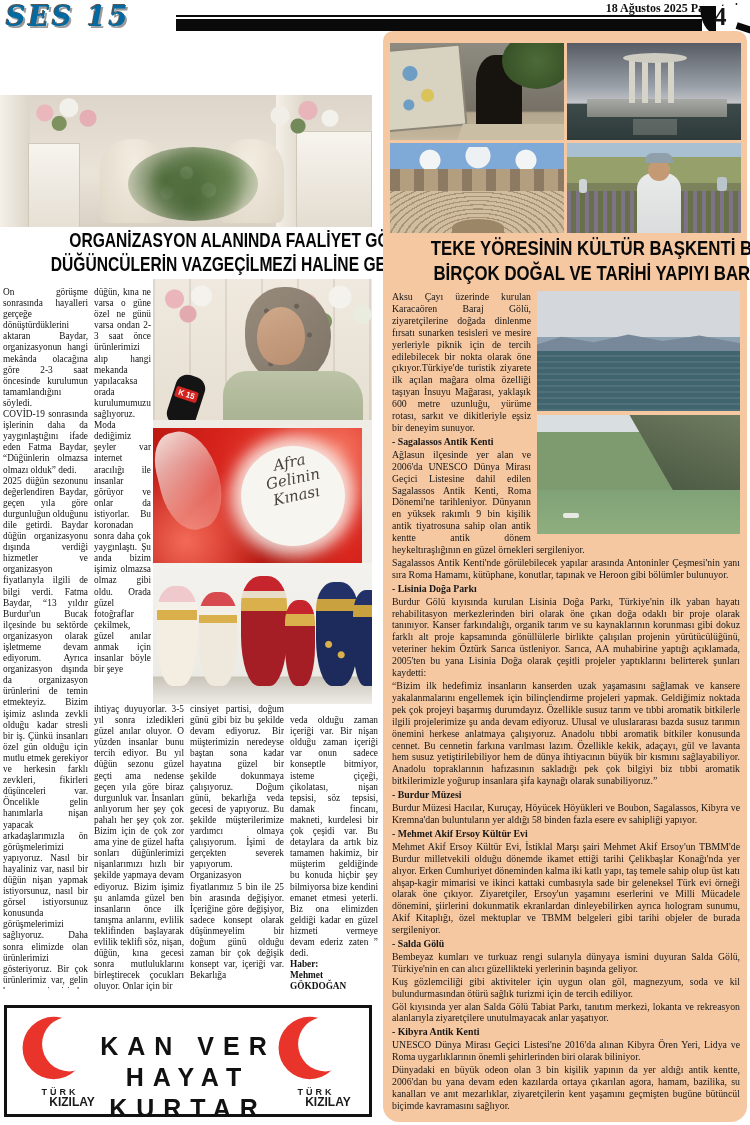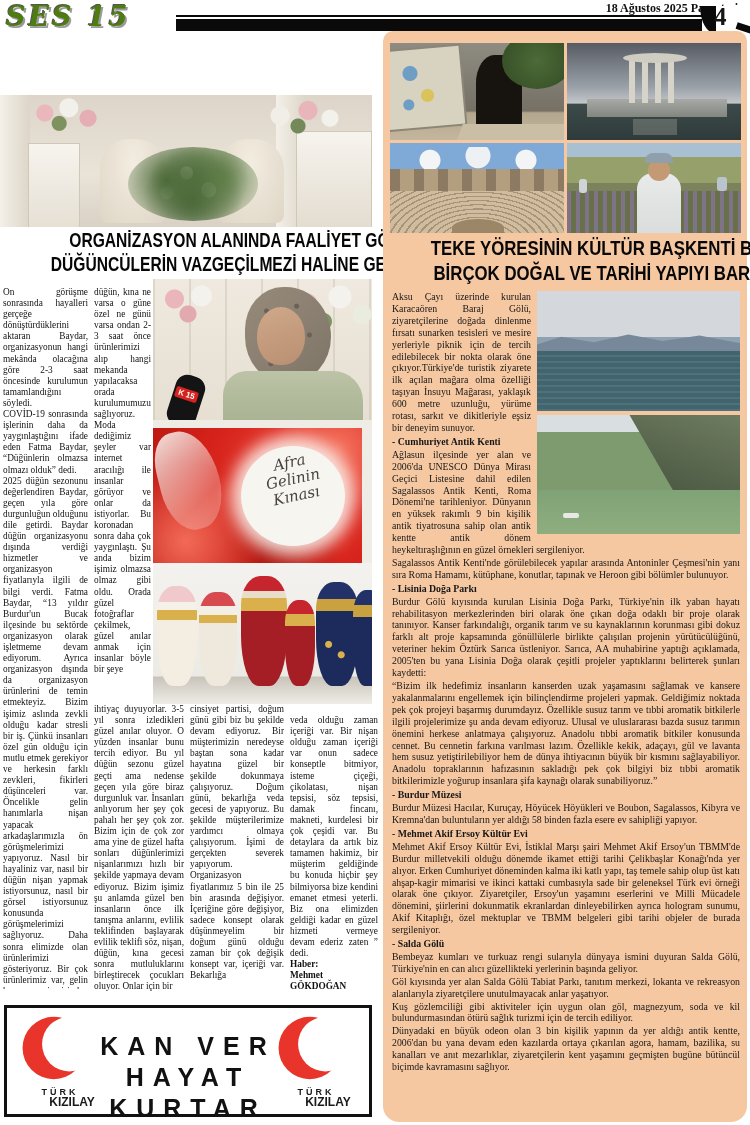--- a/index.html
+++ b/index.html
@@ -2,21 +2,21 @@
 <html><head>
 <meta charset="utf-8">
 <style>
   html,body{margin:0;padding:0;background:#dddddd;}
   .page{position:relative;width:750px;height:1125px;background:#ffffff;margin:0 auto;
         font-family:"Liberation Serif",serif;color:#151515;overflow:hidden;}
   .abs{position:absolute;}
 
   
   .masthead{left:6px;top:1px;font-family:"DejaVu Serif",serif;font-weight:bold;font-style:italic;
-    font-size:27px;letter-spacing:3px;color:#4d7c0f;text-shadow:2px 2px 0 #9a9a9a, -1px -1px 0 #555;}
+    font-size:27px;letter-spacing:3px;color:#0369a1;text-shadow:2px 2px 0 #9a9a9a, -1px -1px 0 #555;}
   .headbar{left:176px;top:19px;width:528px;height:12px;background:#0a0a0a;}
   .headbar-thin{left:176px;top:15px;width:566px;height:2px;background:#0a0a0a;}
   .date{right:12px;top:1px;width:300px;text-align:right;font-weight:bold;font-size:12px;color:#111;}
   .pagebox{left:702px;top:6px;width:46px;height:28px;background:#fff;}
   .pageswoosh{left:700px;top:6px;width:16px;height:28px;background:#0a0a0a;border-radius:0 0 0 100%;}
   .pagenum{left:714px;top:3px;font-size:25px;font-weight:bold;font-family:"Liberation Serif",serif;}
   .cornerwedge{left:736px;top:26px;width:26px;height:7px;background:#0a0a0a;transform:rotate(18deg);}
 
   
   .ph{overflow:hidden;}
@@ -227,21 +227,21 @@
       <div class="lake" style="height:119px;background:linear-gradient(180deg,#d9dee0 0 14%,#7e9a6f 14% 100%);">
         <div style="right:0;top:0;width:130px;height:90px;background:linear-gradient(200deg,#6e7c60,#4f5c46 70%);clip-path:polygon(100% 0,15% 0,55% 100%,100% 100%);"></div>
         <div style="left:0;bottom:0;width:203px;height:44px;background:linear-gradient(180deg,#7fa276,#8fae7f);"></div>
         <div style="left:26px;bottom:16px;width:16px;height:5px;background:#e8e9e4;border-radius:2px;"></div>
       </div>
     </div>
     <div>
 
         <p class="body"><span>Aksu Çayı üzerinde kurulan Karacaören Baraj Gölü, ziyaretçilerine doğada dinlenme fırsatı sunarken tesisleri ve mesire yerleriyle piknik için de tercih edilebilecek bir nokta olarak öne çıkıyor.Türkiye'de turistik ziyarete ilk açılan mağara olma özelliği taşıyan İnsuyu Mağarası, yaklaşık 600 metre uzunluğu, yürüme rotası, sarkıt ve dikitleriyle eşsiz bir deneyim sunuyor.</span><span class="sfx"></span></p>
 
-        <p class="head"><span>- Cumhuriyet Antik Kenti</span><span class="sfx"></span></p>
+        <p class="head"><span>- Sagalassos Antik Kenti</span><span class="sfx"></span></p>
 
         <p class="body"><span>Ağlasun ilçesinde yer alan ve 2006'da UNESCO Dünya Mirası Geçici Listesine dahil edilen Sagalassos Antik Kenti, Roma Dönemi'ne tarihleniyor. Dünyanın en yüksek rakımlı 9 bin kişilik antik tiyatrosuna sahip olan antik kentte antik dönem heykeltıraşlığının en güzel örnekleri sergileniyor.</span><span class="sfx"></span></p>
 
         <p class="body"><span>Sagalassos Antik Kenti'nde görülebilecek yapılar arasında Antoninler Çeşmesi'nin yanı sıra Roma Hamamı, kütüphane, konutlar, tapınak ve Heroon gibi bölümler bulunuyor.</span><span class="sfx"></span></p>
 
         <p class="head"><span>- Lisinia Doğa Parkı</span><span class="sfx"></span></p>
 
         <p class="body"><span>Burdur Gölü kıyısında kurulan Lisinia Doğa Parkı, Türkiye'nin ilk yaban hayatı rehabilitasyon merkezlerinden biri olarak öne çıkan doğa odaklı bir proje olarak tanınıyor. Kanser farkındalığı, organik tarım ve su kaynaklarının korunması gibi dokuz farklı alt proje kapsamında gönüllülerle birlikte çalışılan projenin yürütücülüğünü, veteriner hekim Öztürk Sarıca üstleniyor. Sarıca, AA muhabirine yaptığı açıklamada, 2005'ten bu yana Lisinia Doğa olarak çeşitli projeler yaptıklarını belirterek şunları kaydetti:</span><span class="sfx"></span></p>
 
         <p class="body"><span>“Bizim ilk hedefimiz insanların kanserden uzak yaşamasını sağlamak ve kansere yakalanmalarını engellemek için bilinçlendirme projeleri yapmak. Geldiğimiz noktada pek çok projeyi başarmış durumdayız. Özellikle susuz tarım ve tıbbi aromatik bitkilerle ilgili projelerimize şu anda devam ediyoruz. Ulusal ve uluslararası bazda susuz tarımın önemini herkese anlatmaya çalışıyoruz. Anadolu tıbbi aromatik bitkiler konusunda cennet. Bu cennetin farkına varılması lazım. Özellikle kekik, adaçayı, gül ve lavanta hem susuz yetiştirilebiliyor hem de dünya ihtiyacının büyük bir kısmını sağlayabiliyor. Anadolu topraklarının hafızasının sakladığı pek çok bilgiyi biz tıbbi aromatik bitkilerimizle yoğurup insanlara şifa kaynağı olarak sunabiliyoruz.”</span><span class="sfx"></span></p>
@@ -252,24 +252,26 @@
 
 
         <p class="head"><span>- Mehmet Akif Ersoy Kültür Evi</span><span class="sfx"></span></p>
 
         <p class="body"><span>Mehmet Akif Ersoy Kültür Evi, İstiklal Marşı şairi Mehmet Akif Ersoy'un TBMM'de Burdur milletvekili olduğu dönemde ikamet ettiği tarihi Çelikbaşlar Konağı'nda yer alıyor. Erken Cumhuriyet döneminden kalma iki katlı yapı, taş temele sahip olup üst katı ahşap-kagir mimarisi ve ikinci kattaki cumbasıyla sade bir geleneksel Türk evi örneği olarak öne çıkıyor. Ziyaretçiler, Ersoy'un yaşamını eserlerini ve Milli Mücadele dönemini, şiirlerini dokunmatik ekranlardan dinleyebilirken ayrıca hologram sunumu, Akif Kitaplığı, özel mektuplar ve TBMM belgeleri gibi tarihi objeler de burada sergileniyor.</span><span class="sfx"></span></p>
 
         <p class="head"><span>- Salda Gölü</span><span class="sfx"></span></p>
 
         <p class="body"><span>Bembeyaz kumları ve turkuaz rengi sularıyla dünyaya ismini duyuran Salda Gölü, Türkiye'nin en can alıcı güzellikteki yerlerinin başında geliyor.</span><span class="sfx"></span></p>
 
+        <p class="body"><span>Kuş gözlemciliği gibi aktiviteler için uygun olan göl, magnezyum, soda ve kil bulundurmasından ötürü sağlık turizmi için de tercih ediliyor.</span><span class="sfx"></span></p>
+
         <p class="body"><span>Göl kıyısında yer alan Salda Gölü Tabiat Parkı, tanıtım merkezi, lokanta ve rekreasyon alanlarıyla ziyaretçilere unutulmayacak anlar yaşatıyor.</span><span class="sfx"></span></p>
 
-        <p class="body"><span>Kuş gözlemciliği gibi aktiviteler için uygun olan göl, magnezyum, soda ve kil bulundurmasından ötürü sağlık turizmi için de tercih ediliyor.</span><span class="sfx"></span></p>
-
-
+        <p class="head"><span>- Kibyra Antik Kenti</span><span class="sfx"></span></p>
+
+        <p class="body"><span>UNESCO Dünya Mirası Geçici Listesi'ne 2016'da alınan Kibyra Ören Yeri, Lidya ve Roma uygarlıklarının önemli şehirlerinden biri olarak biliniyor.</span><span class="sfx"></span></p>
 
         <p class="body"><span>Dünyadaki en büyük odeon olan 3 bin kişilik yapının da yer aldığı antik kentte, 2006'dan bu yana devam eden kazılarda ortaya çıkarılan agora, hamam, bazilika, su kanalları ve anıt mezarlıklar, ziyaretçilerin kent yaşamını geçmişten bugüne bütüncül biçimde kavramasını sağlıyor.</span><span class="sfx"></span></p>
 
       </div>
   </div>
 
 </div>
 
 </body></html>

